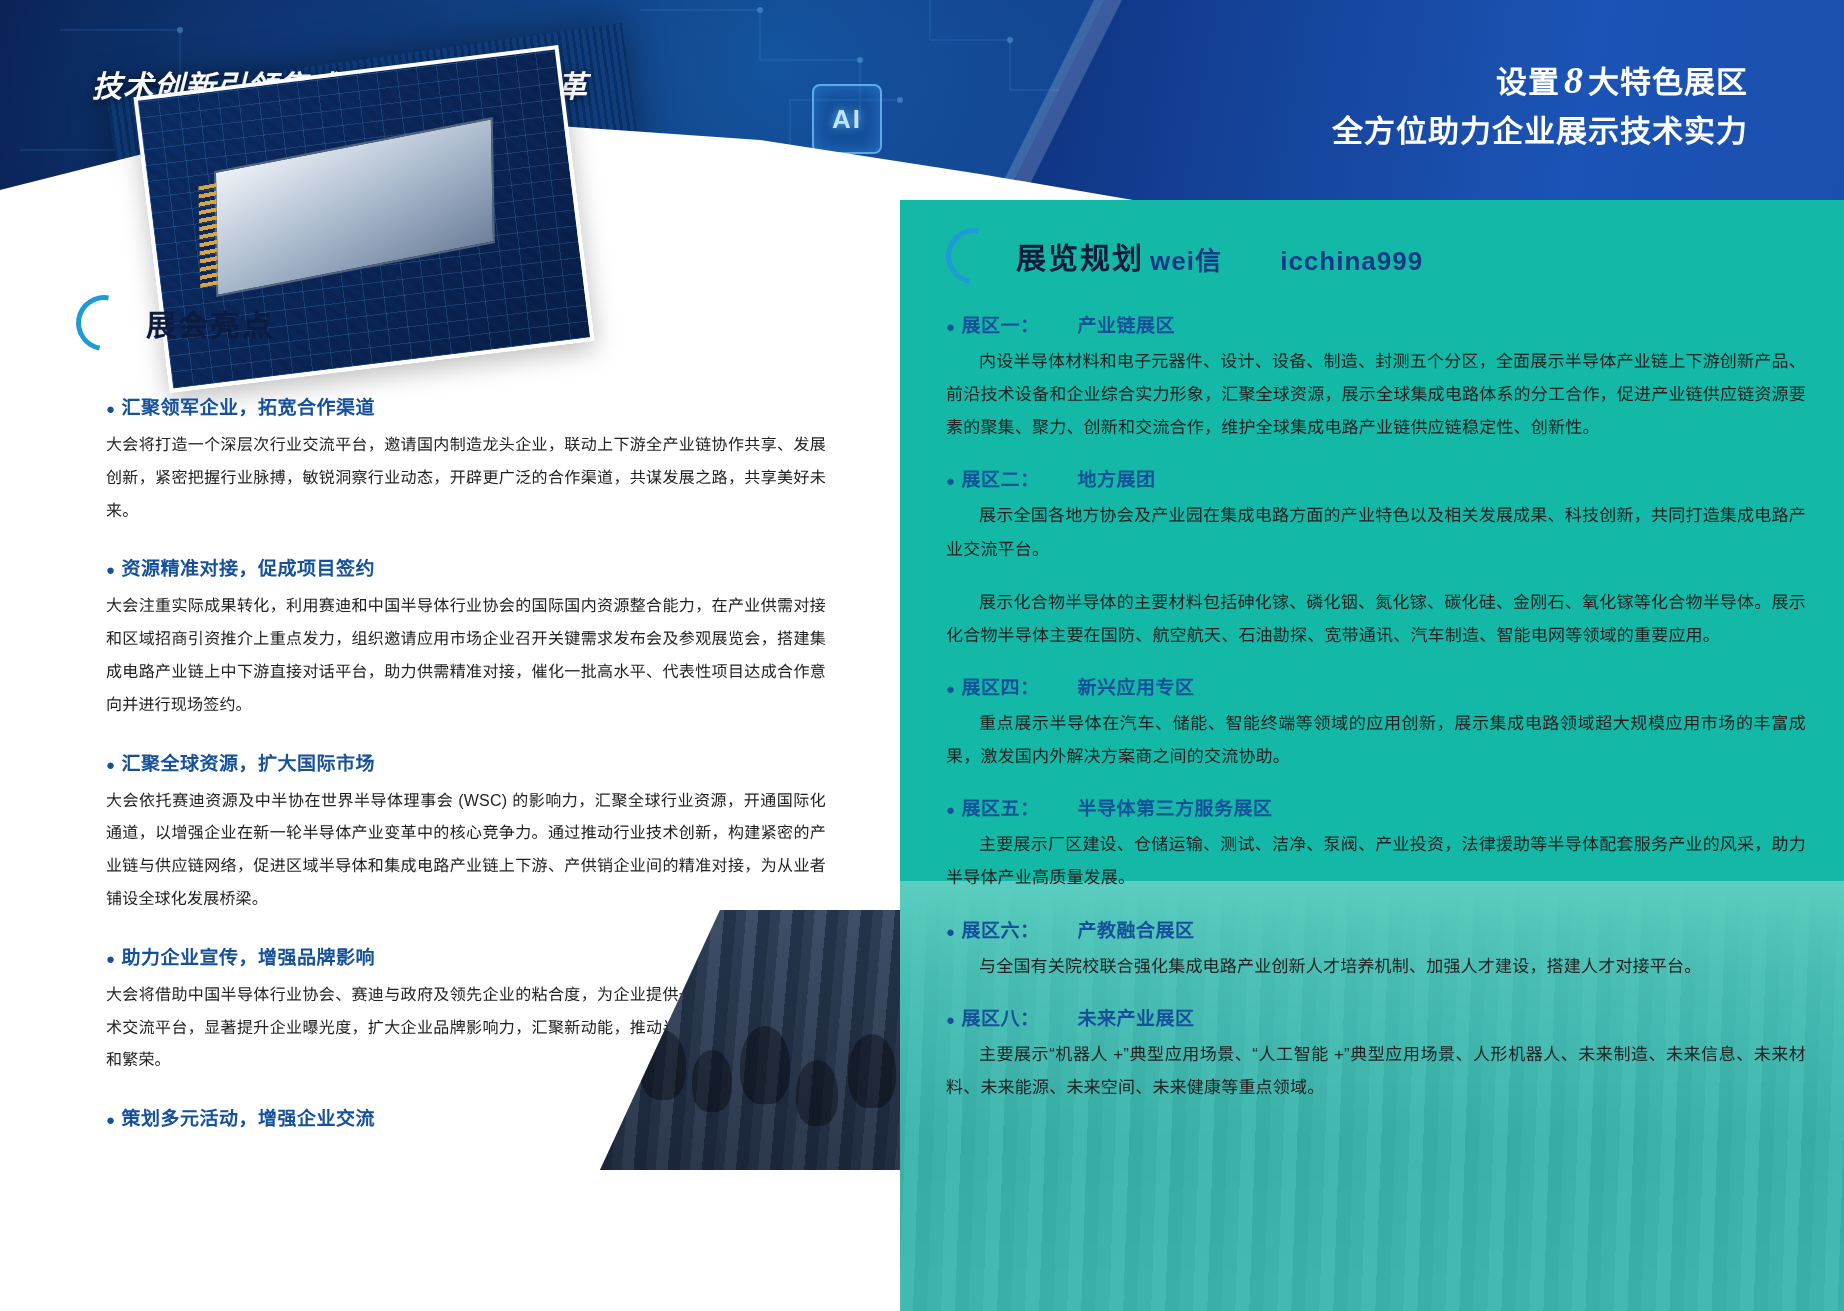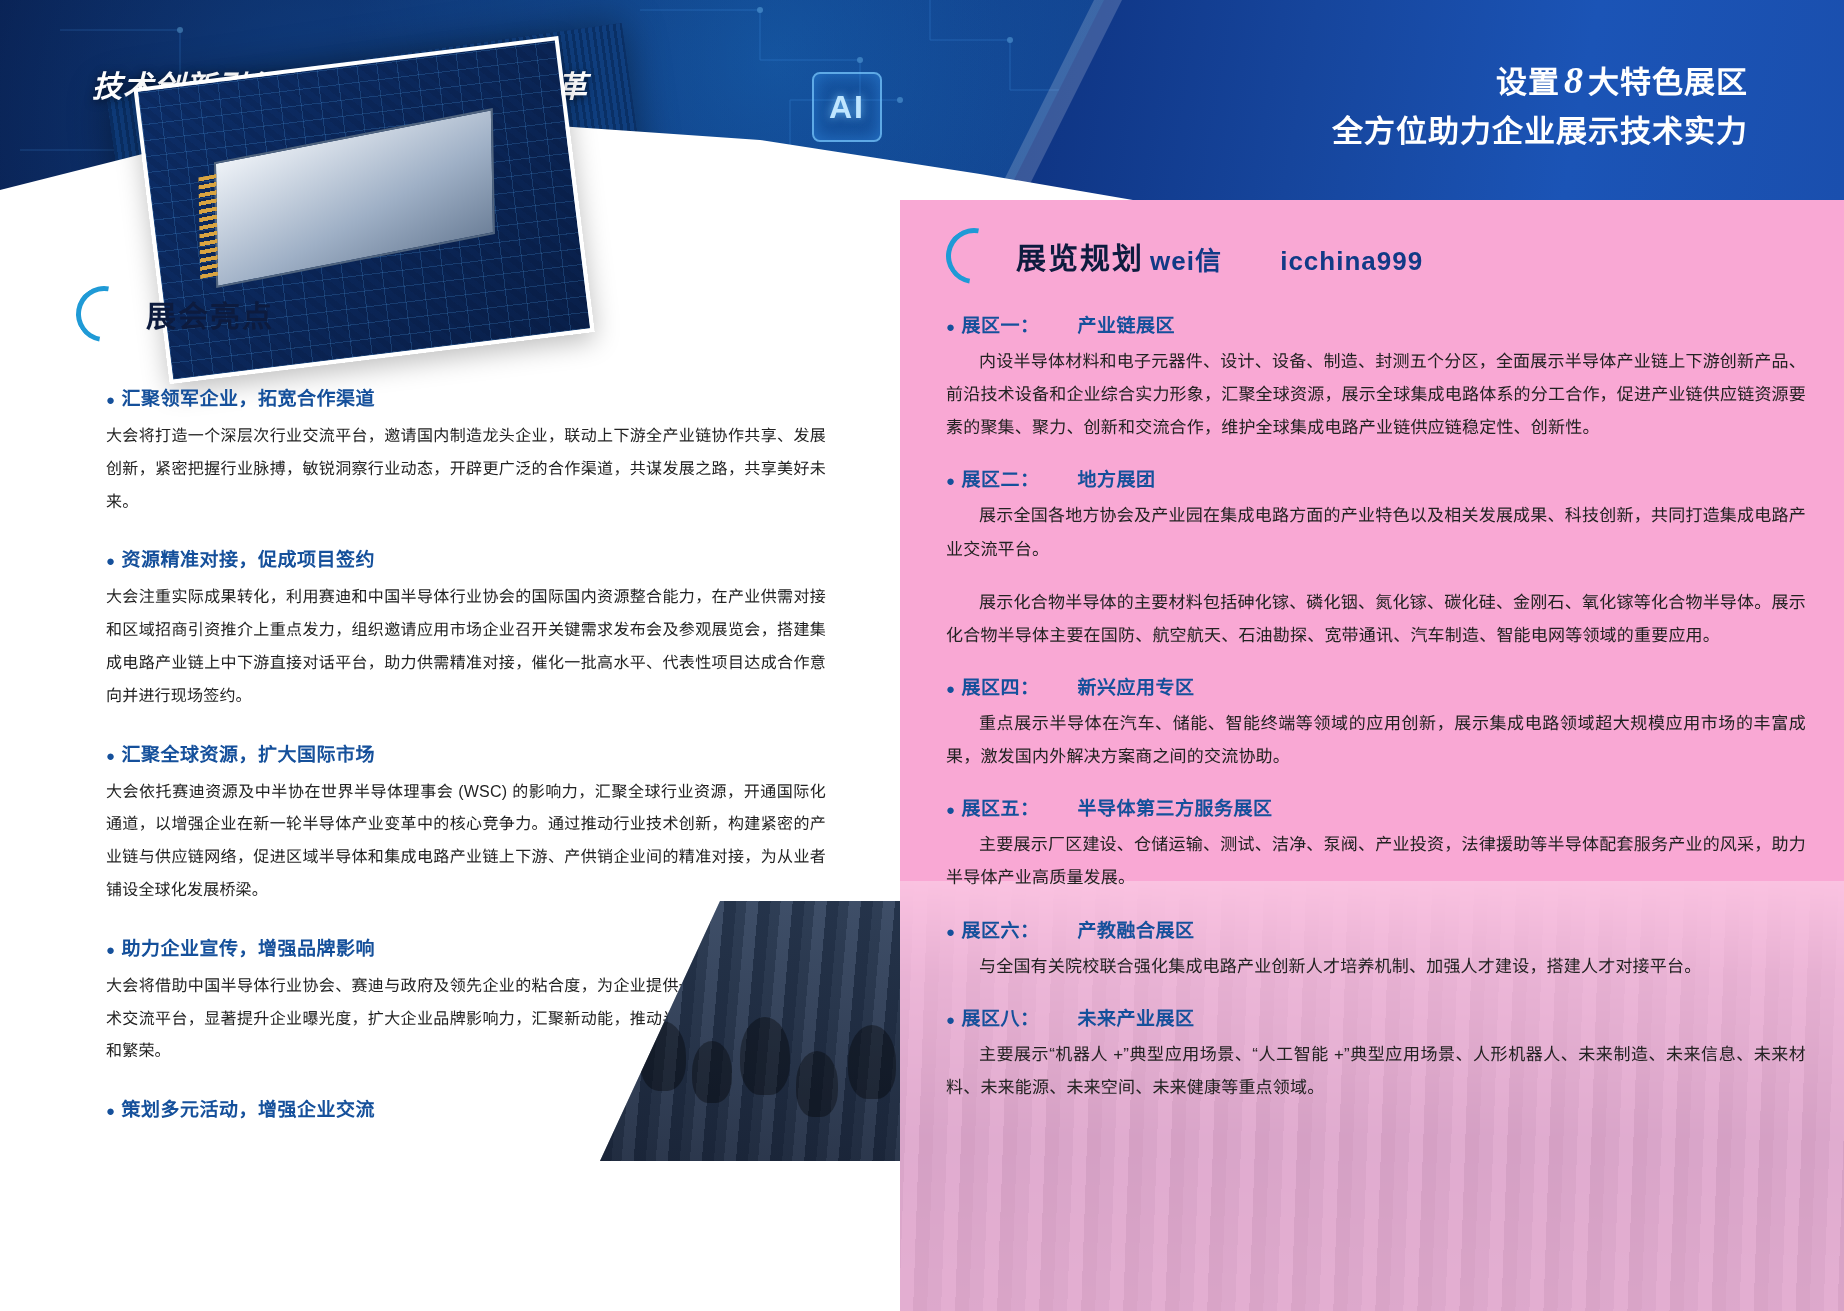--- a/index.html
+++ b/index.html
@@ -68,26 +68,26 @@
   }
   .chip:after {
     content: "";
     position: absolute;
     right: -14px; top: 6px;
     width: 14px; height: 66px;
     background: repeating-linear-gradient(180deg, #d9a441 0 3px, transparent 3px 6px);
   }
   .ai-badge {
     position: absolute;
-    left: 812px; top: 72px;
+    left: 812px; top: 84px;
     width: 66px; height: 66px;
     border: 2px solid rgba(120,200,255,.75);
     border-radius: 8px;
     color: #bfe6ff;
-    font-size: 32px;
+    font-size: 26px;
     font-weight: bold;
     letter-spacing: 2px;
     display: flex;
     align-items: center;
     justify-content: center;
     text-shadow: 0 0 10px rgba(120,200,255,.9);
     box-shadow: 0 0 18px rgba(60,160,255,.45) inset;
   }
   .banner-title-left {
     position: absolute;
@@ -141,21 +141,21 @@
     position: absolute;
     left: 0; top: 112px;
     width: 1180px; height: 110px;
     background: #ffffff;
     clip-path: polygon(0 78px, 190px 30px, 470px 8px, 760px 28px, 980px 62px, 1180px 96px, 1180px 110px, 0 110px);
   }
 
   
   .left-col {
     position: absolute;
-    left: 0; top: 191px;
+    left: 0; top: 200px;
     width: 900px;
     height: 1111px;
   }
   .left-photo {
     position: absolute;
     left: 150px; top: -130px;
     width: 420px; height: 290px;
     transform: rotate(-7deg);
     background:
       linear-gradient(135deg, rgba(12,40,95,.75), rgba(8,26,64,.85)),
@@ -250,21 +250,21 @@
     border-radius: 50% 50% 40% 40%;
     background: rgba(0,0,0,.35);
   }
 
   
   .right-col {
     position: absolute;
     left: 900px; top: 200px;
     width: 944px;
     height: 1111px;
-    background: #f9a8d4;
+    background: #14b8a6;
     overflow: hidden;
   }
   .right-bg-photo {
     position: absolute;
     left: 0; bottom: 0;
     width: 944px; height: 430px;
     opacity: .30;
     background:
       linear-gradient(180deg, rgba(255,255,255,1) 0%, rgba(255,255,255,.55) 22%, rgba(255,255,255,.15) 60%, rgba(255,255,255,.25) 100%),
       repeating-linear-gradient(92deg, #7e8ea3 0 14px, #9aa9bc 14px 28px, #6d7c91 28px 42px);

